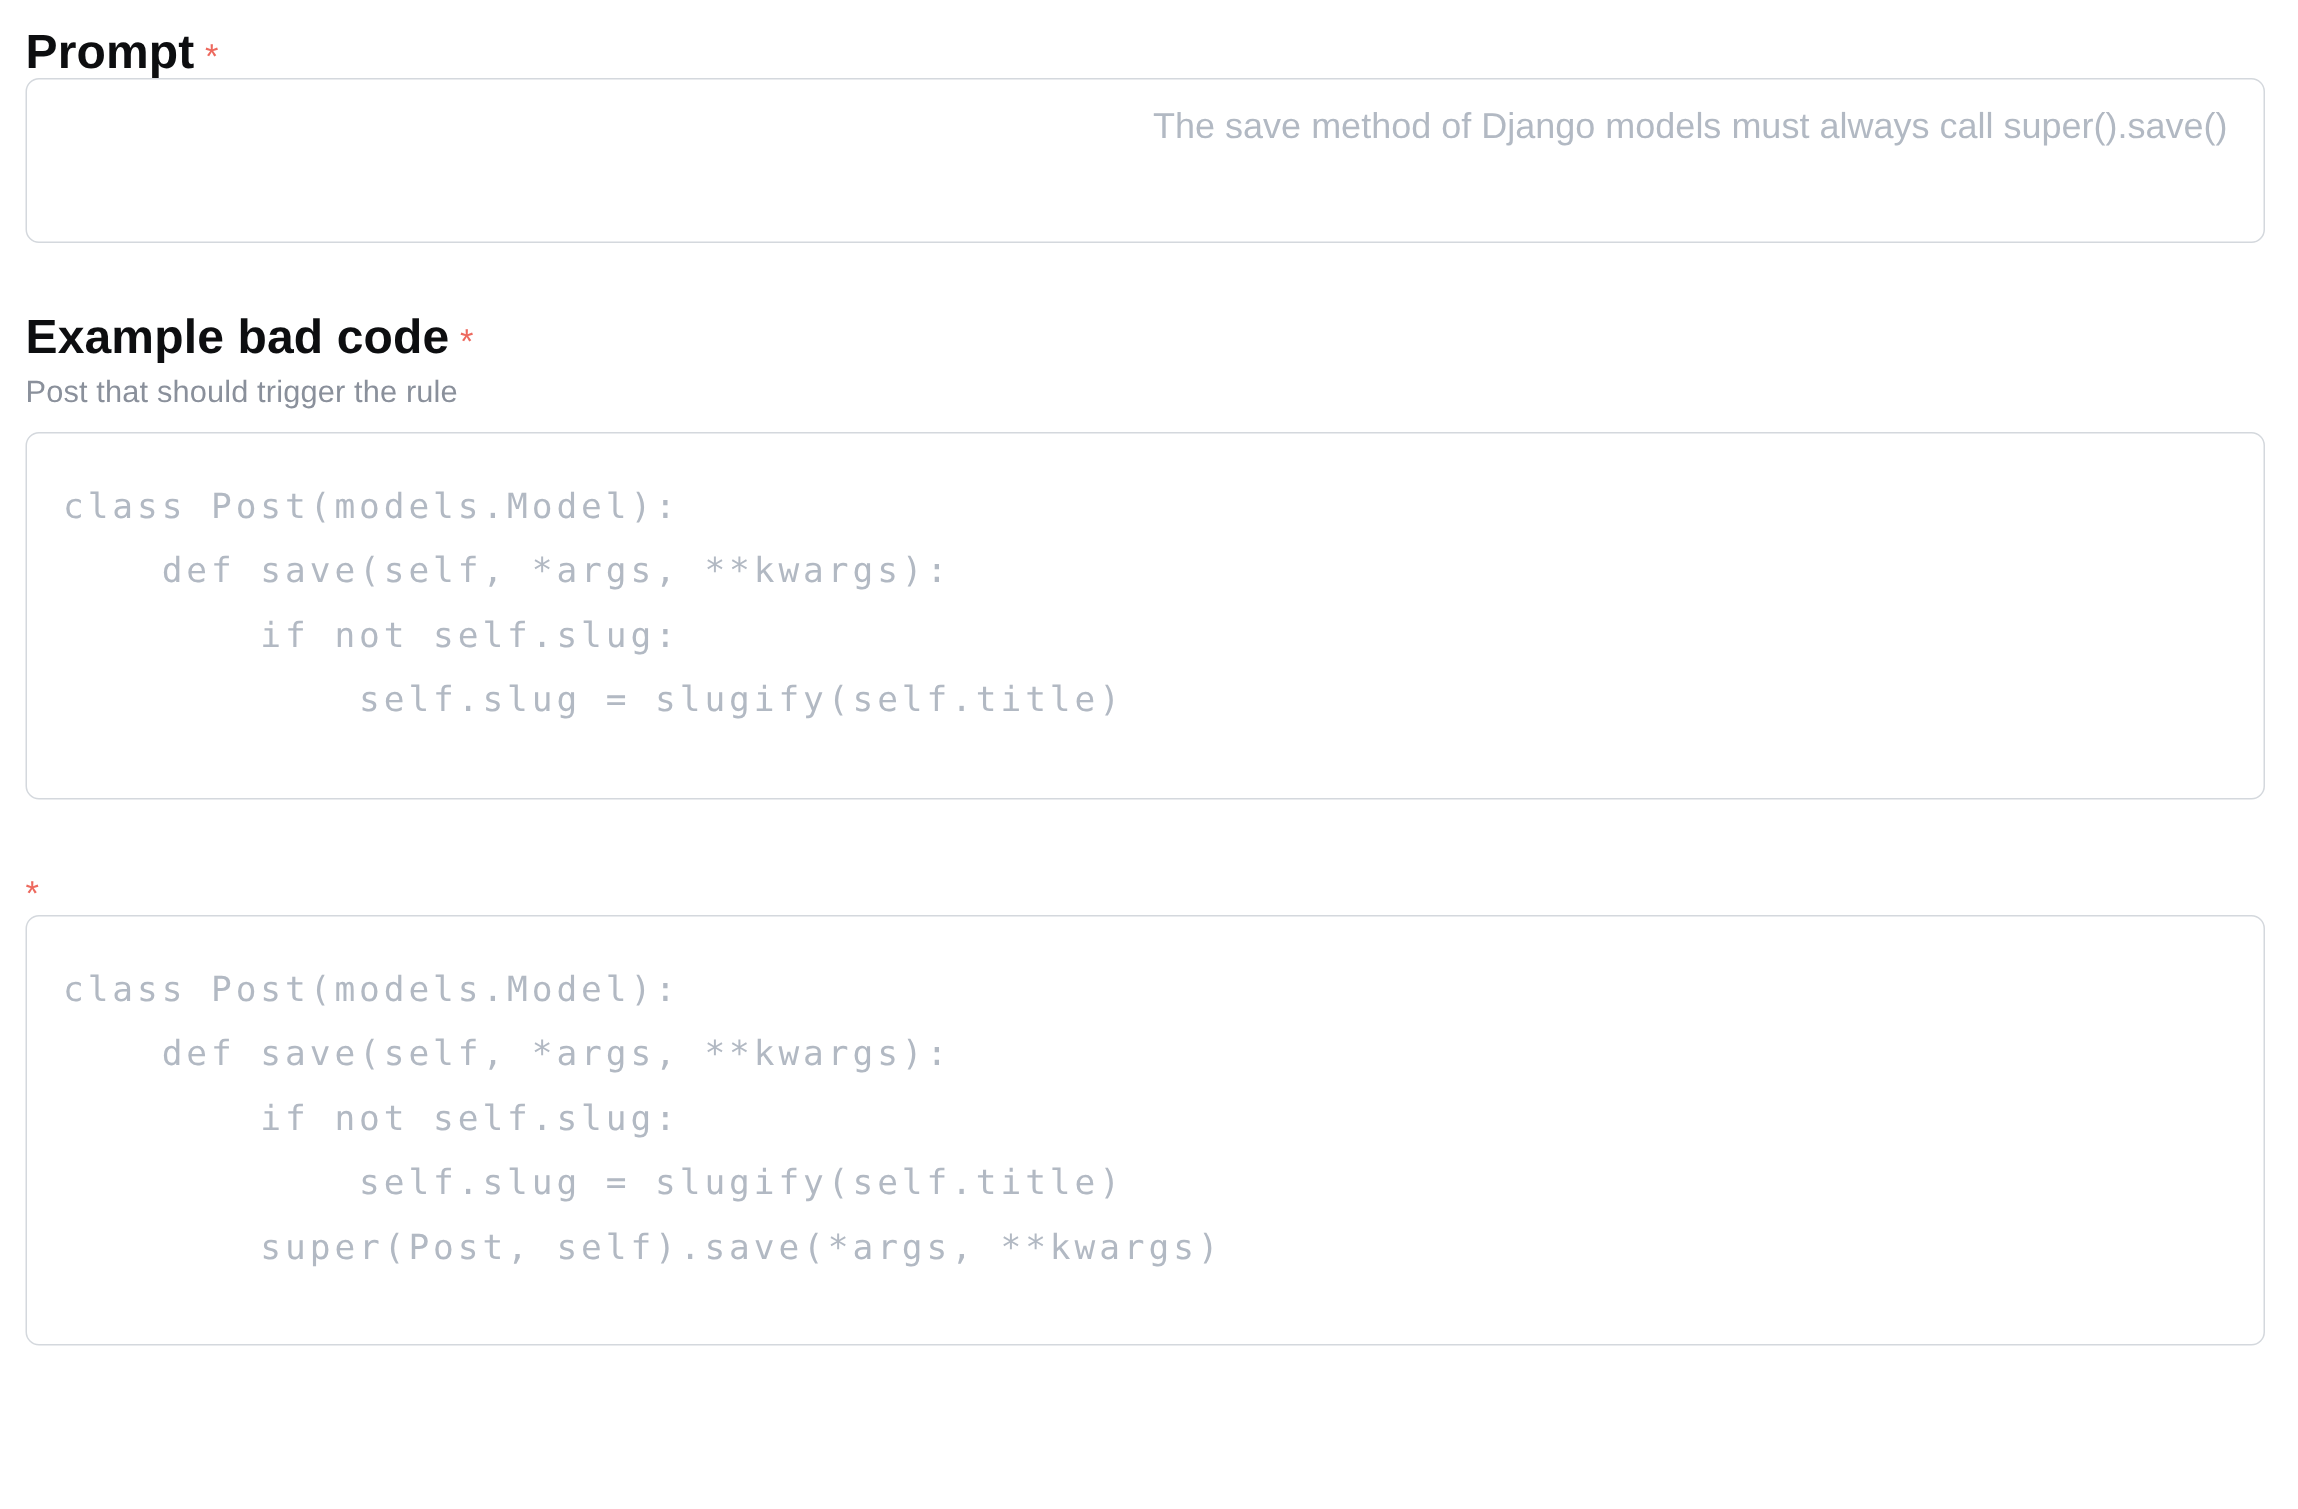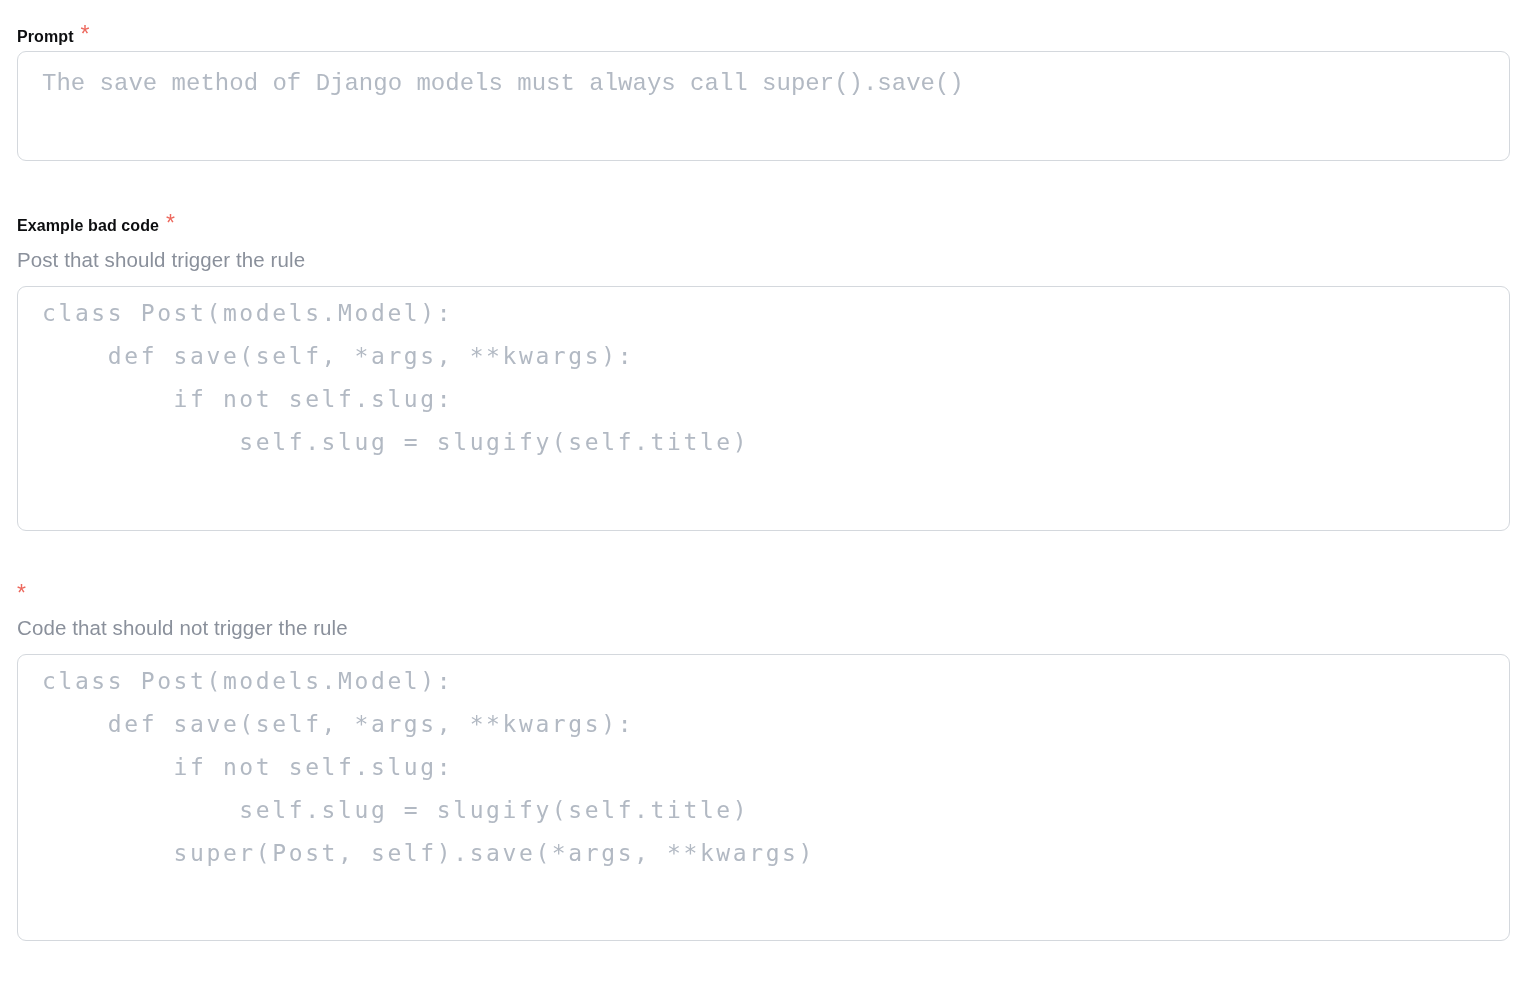--- a/index.html
+++ b/index.html
@@ -17,21 +17,21 @@
   }
   .field { margin-bottom: 48px; }
   .field:last-child { margin-bottom: 0; }
   .label-row {
     display: flex;
     align-items: baseline;
     gap: 7px;
     line-height: 29px;
   }
   .field-label {
-    font-size: 16px;
+    font-size: 32px;
     font-weight: 600;
     color: #0d0e10;
     letter-spacing: 0.1px;
   }
   .required-marker {
     font-size: 23px;
     font-weight: 500;
     color: #ed695e;
   }
   .field-desc {
@@ -47,27 +47,28 @@
     border: 1px solid #d4d8dd;
     border-radius: 9px;
     background: #ffffff;
     resize: none;
     outline: none;
     margin: 0;
   }
   textarea.text-area {
     height: 110px;
     padding: 16px 24px 14px 24px;
-    font-family: Liberation Mono, monospace;
+    font-family: Liberation Sans, sans-serif;
     font-size: 24px;
     line-height: 32px;
     color: #3a3f47;
+    text-align: right;
   }
   textarea.code-area {
-    padding: 5px 24px 14px 24px;
+    padding: 28px 24px 14px 24px;
     font-family: "DejaVu Sans Mono", "Liberation Mono", monospace;
     font-size: 23px;
     line-height: 43px;
     letter-spacing: 2.6px;
     color: #a16207;
     white-space: pre;
     overflow: hidden;
   }
   textarea#bad-code-input { height: 245px; }
   textarea#good-code-input { height: 287px; }
@@ -98,21 +99,20 @@
     <textarea id="bad-code-input" class="code-area" spellcheck="false" placeholder="class Post(models.Model):
     def save(self, *args, **kwargs):
         if not self.slug:
             self.slug = slugify(self.title)" style=""></textarea>
   </div>
 
   <div class="field">
     <div class="label-row">
       <span class="required-marker">*</span>
     </div>
-    <p class="field-desc">Code that should not trigger the rule</p>
     <textarea id="good-code-input" class="code-area" spellcheck="false" placeholder="class Post(models.Model):
     def save(self, *args, **kwargs):
         if not self.slug:
             self.slug = slugify(self.title)
         super(Post, self).save(*args, **kwargs)" style=""></textarea>
   </div>
 
 </div>
 
 </body></html>

